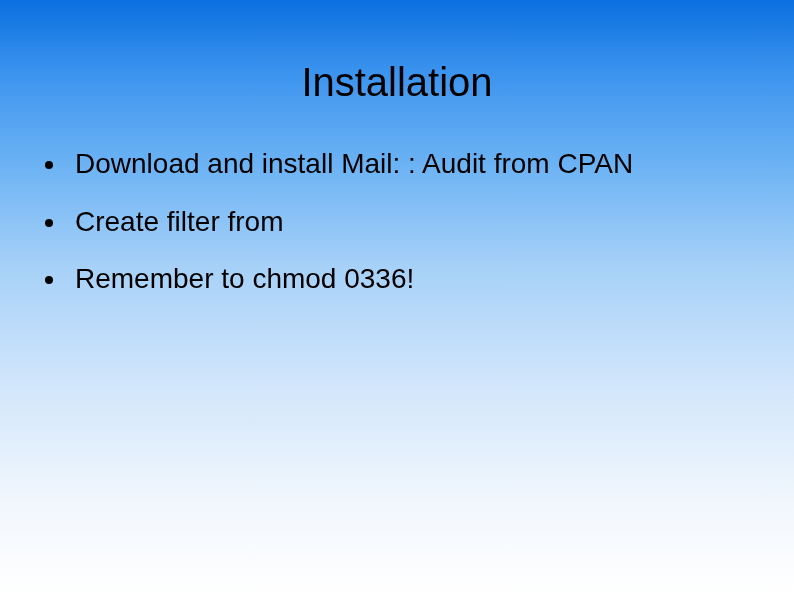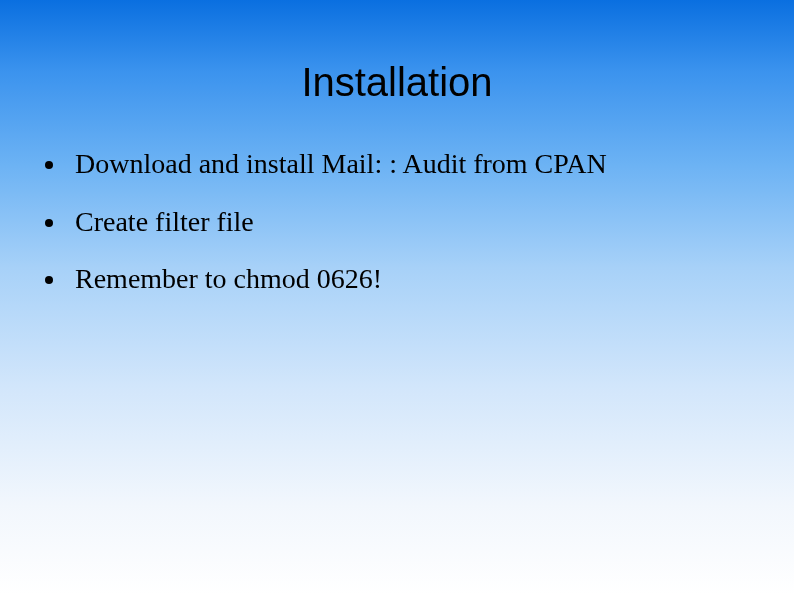--- a/index.html
+++ b/index.html
@@ -34,21 +34,20 @@
   ul.body {
     list-style: none;
     margin: 0;
     padding: 0 20px 0 45px;
   }
   ul.body li {
     position: relative;
     font-size: 28px;
     line-height: 1.2;
     padding: 12px 0 12px 30px;
-    font-family: Liberation Serif, serif;
   }
   ul.body li::before {
     content: "";
     position: absolute;
     left: 0;
     top: 26px;
     width: 8px;
     height: 8px;
     background: #000;
     border-radius: 50%;
@@ -58,19 +57,19 @@
 <body>
 
 <div class="slide">
   <div class="title">Installation</div>
 
   <ul class="body">
     <li>
       <span>Download and install Mail: : Audit from CPAN</span>
     </li>
     <li>
-      <span>Create filter file</span>
+      <span>Create filter from</span>
     </li>
     <li>
-      <span>Remember to chmod 0626!</span>
+      <span>Remember to chmod 0336!</span>
     </li>
   </ul>
 </div>
 
 </body></html>

